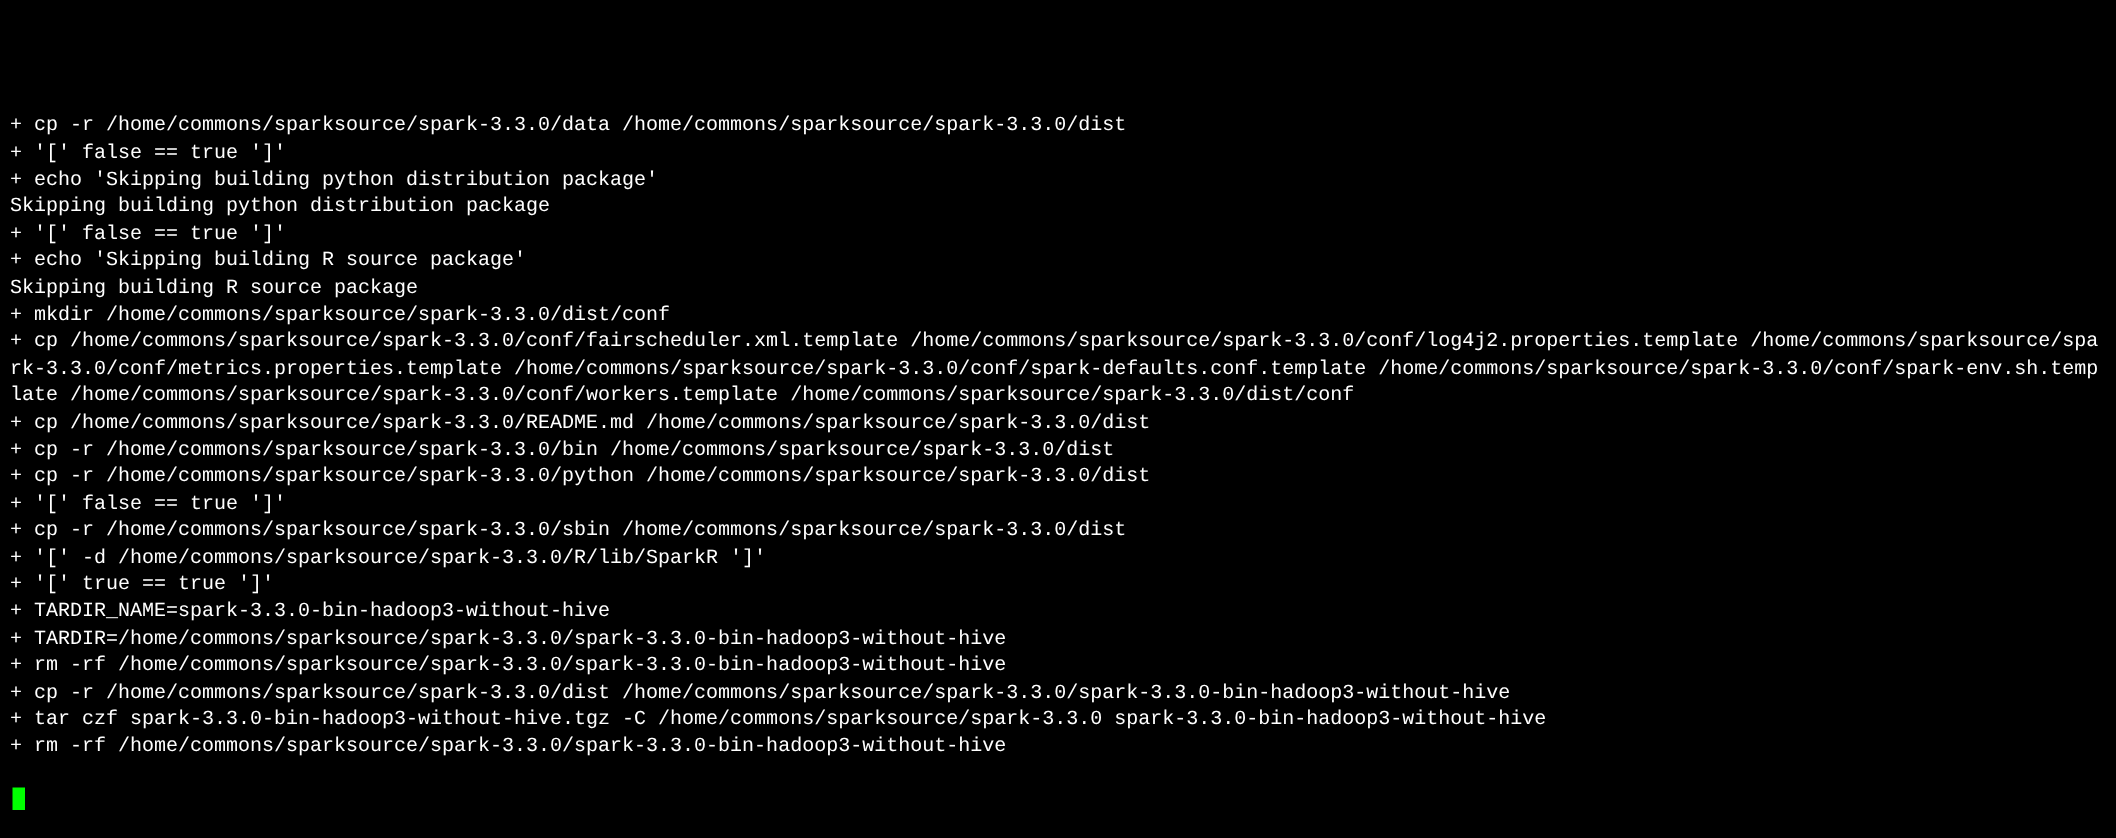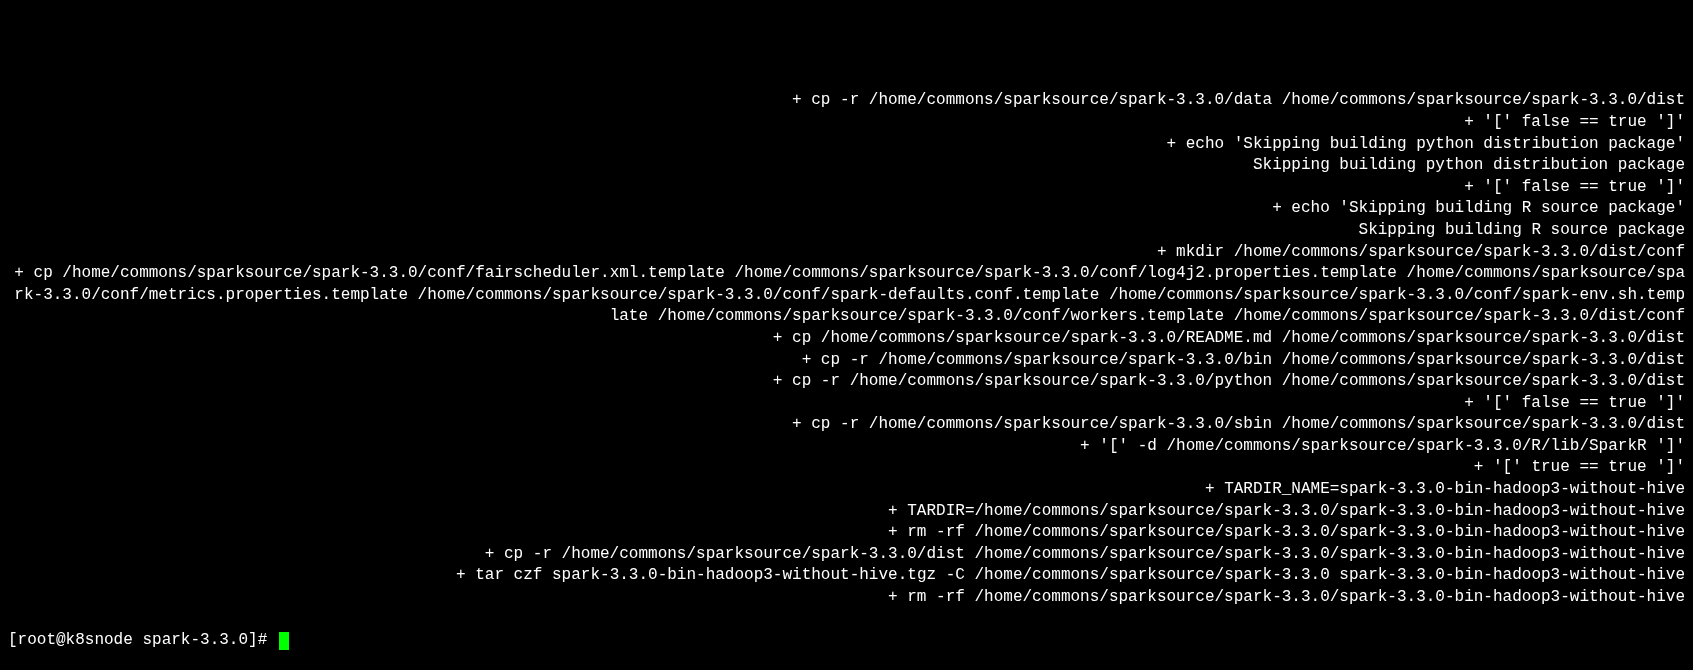--- a/index.html
+++ b/index.html
@@ -1,19 +1,18 @@
 <!DOCTYPE html>
 <html><head>
   <meta charset="utf-8">
   <style>
     * {
       margin: 0;
       padding: 0;
       box-sizing: border-box;
-      text-align: right;
     }
     body {
       background-color: #000000;
       color: #ffffff;
       font-family: "Consolas", "Monaco", "Courier New", monospace;
       font-size: 16px;
       line-height: 1.35;
       padding: 4px 8px;
       white-space: pre-wrap;
       word-break: break-all;
@@ -36,16 +35,16 @@
       margin-left: 2px;
       vertical-align: middle;
     }
   </style>
 </head>
 <body>
 
 
 
 <div class="terminal-output"><div>+ cp -r /home/commons/sparksource/spark-3.3.0/data /home/commons/sparksource/spark-3.3.0/dist</div><div>+ '[' false == true ']'</div><div>+ echo 'Skipping building python distribution package'</div><div>Skipping building python distribution package</div><div>+ '[' false == true ']'</div><div>+ echo 'Skipping building R source package'</div><div>Skipping building R source package</div><div>+ mkdir /home/commons/sparksource/spark-3.3.0/dist/conf</div><div>+ cp /home/commons/sparksource/spark-3.3.0/conf/fairscheduler.xml.template /home/commons/sparksource/spark-3.3.0/conf/log4j2.properties.template /home/commons/sparksource/spark-3.3.0/conf/metrics.properties.template /home/commons/sparksource/spark-3.3.0/conf/spark-defaults.conf.template /home/commons/sparksource/spark-3.3.0/conf/spark-env.sh.template /home/commons/sparksource/spark-3.3.0/conf/workers.template /home/commons/sparksource/spark-3.3.0/dist/conf</div><div>+ cp /home/commons/sparksource/spark-3.3.0/README.md /home/commons/sparksource/spark-3.3.0/dist</div><div>+ cp -r /home/commons/sparksource/spark-3.3.0/bin /home/commons/sparksource/spark-3.3.0/dist</div><div>+ cp -r /home/commons/sparksource/spark-3.3.0/python /home/commons/sparksource/spark-3.3.0/dist</div><div>+ '[' false == true ']'</div><div>+ cp -r /home/commons/sparksource/spark-3.3.0/sbin /home/commons/sparksource/spark-3.3.0/dist</div><div>+ '[' -d /home/commons/sparksource/spark-3.3.0/R/lib/SparkR ']'</div><div>+ '[' true == true ']'</div><div>+ TARDIR_NAME=spark-3.3.0-bin-hadoop3-without-hive</div><div>+ TARDIR=/home/commons/sparksource/spark-3.3.0/spark-3.3.0-bin-hadoop3-without-hive</div><div>+ rm -rf /home/commons/sparksource/spark-3.3.0/spark-3.3.0-bin-hadoop3-without-hive</div><div>+ cp -r /home/commons/sparksource/spark-3.3.0/dist /home/commons/sparksource/spark-3.3.0/spark-3.3.0-bin-hadoop3-without-hive</div><div>+ tar czf spark-3.3.0-bin-hadoop3-without-hive.tgz -C /home/commons/sparksource/spark-3.3.0 spark-3.3.0-bin-hadoop3-without-hive</div><div>+ rm -rf /home/commons/sparksource/spark-3.3.0/spark-3.3.0-bin-hadoop3-without-hive</div></div>
-<div class="prompt-line"><span>[root@k8snode spark-3.3.0]# </span><span class="cursor"></span></div>
+<div class="prompt-line"><span class="cursor"></span></div>
 
 
 
 
 </body></html>

